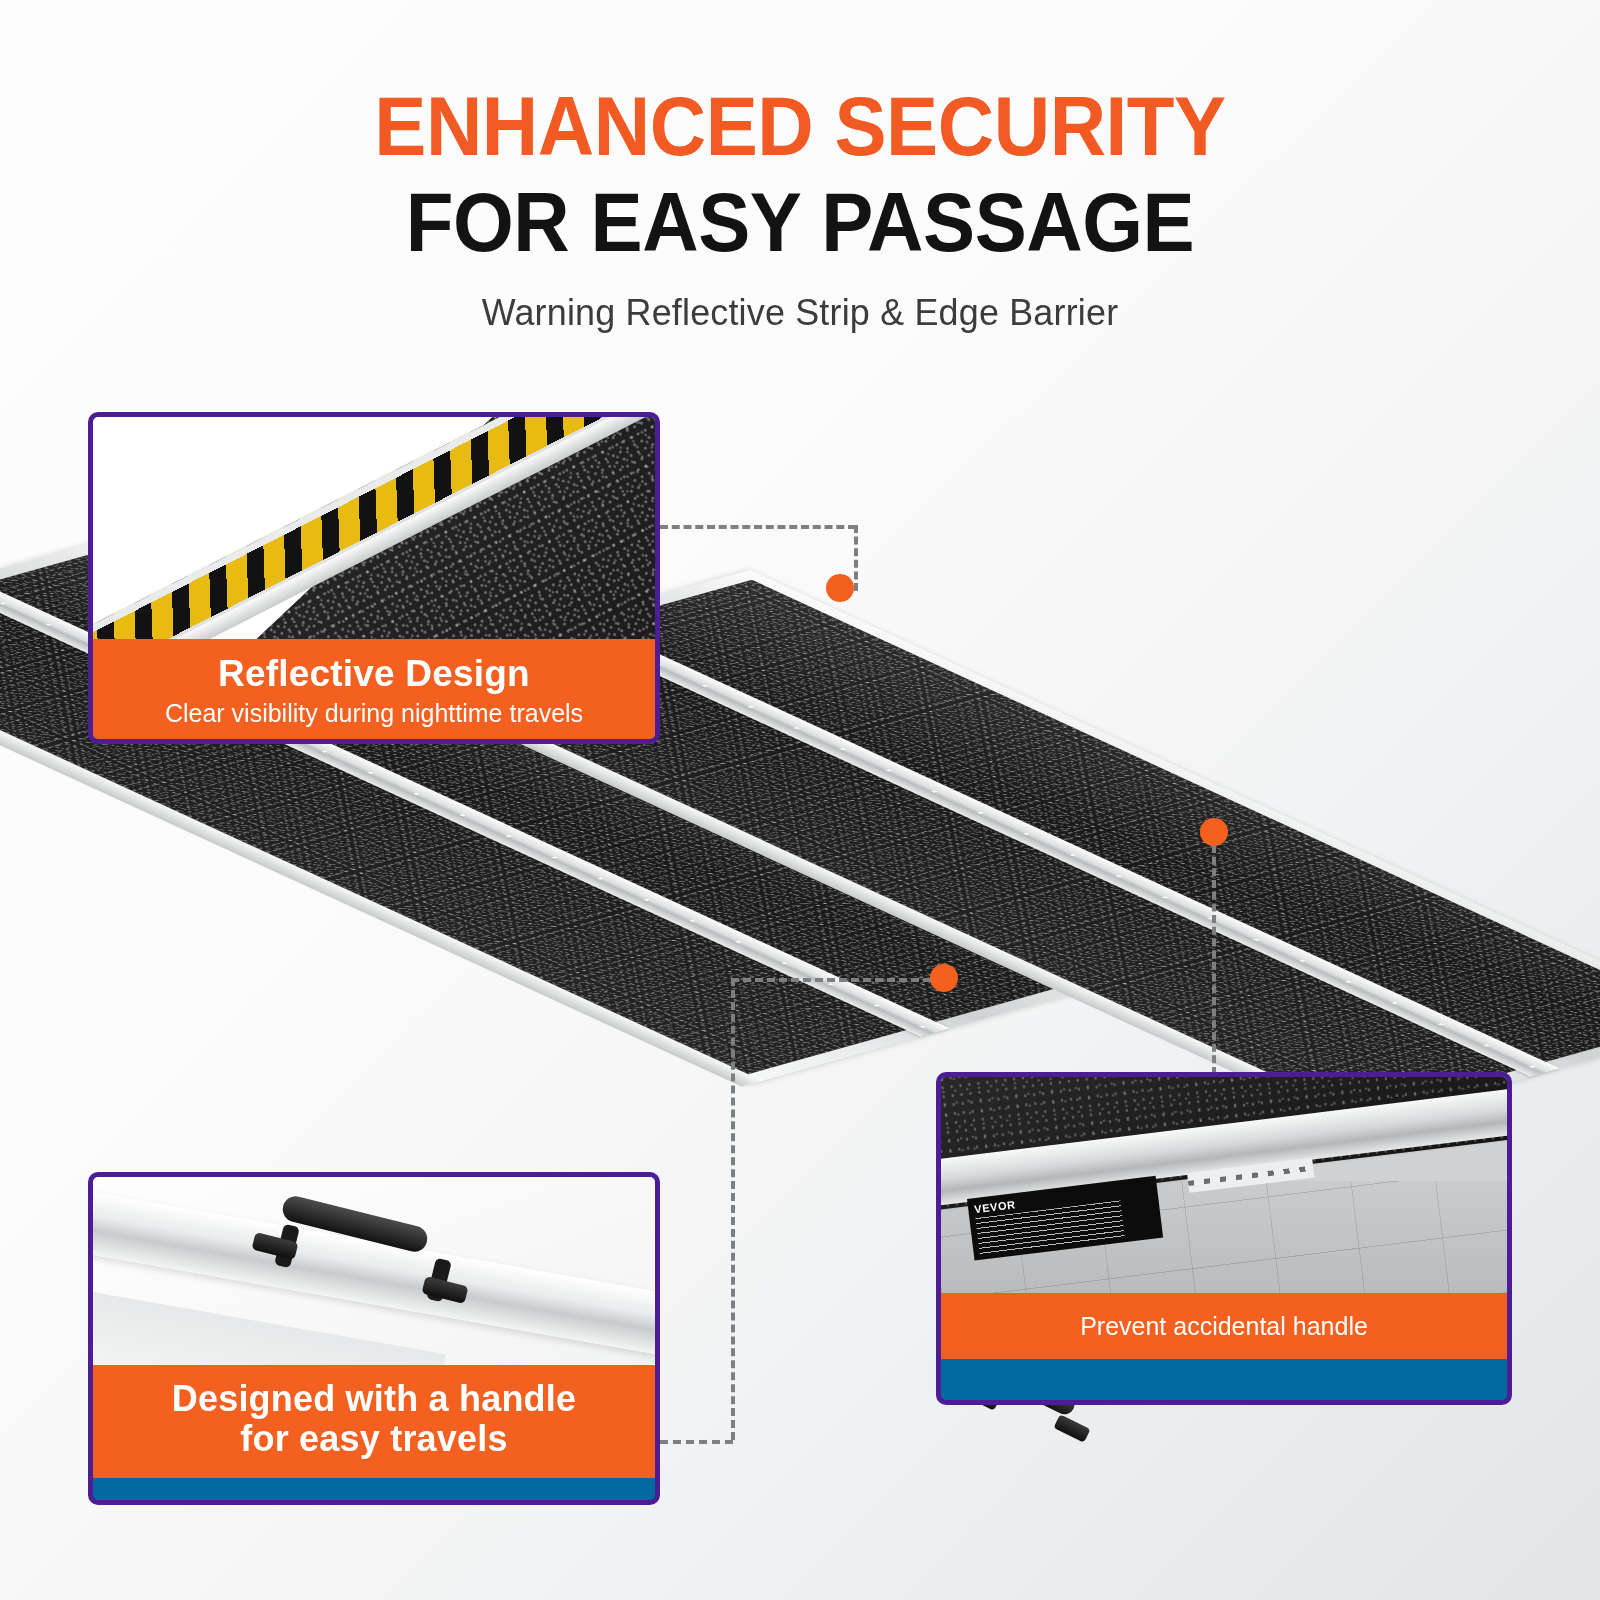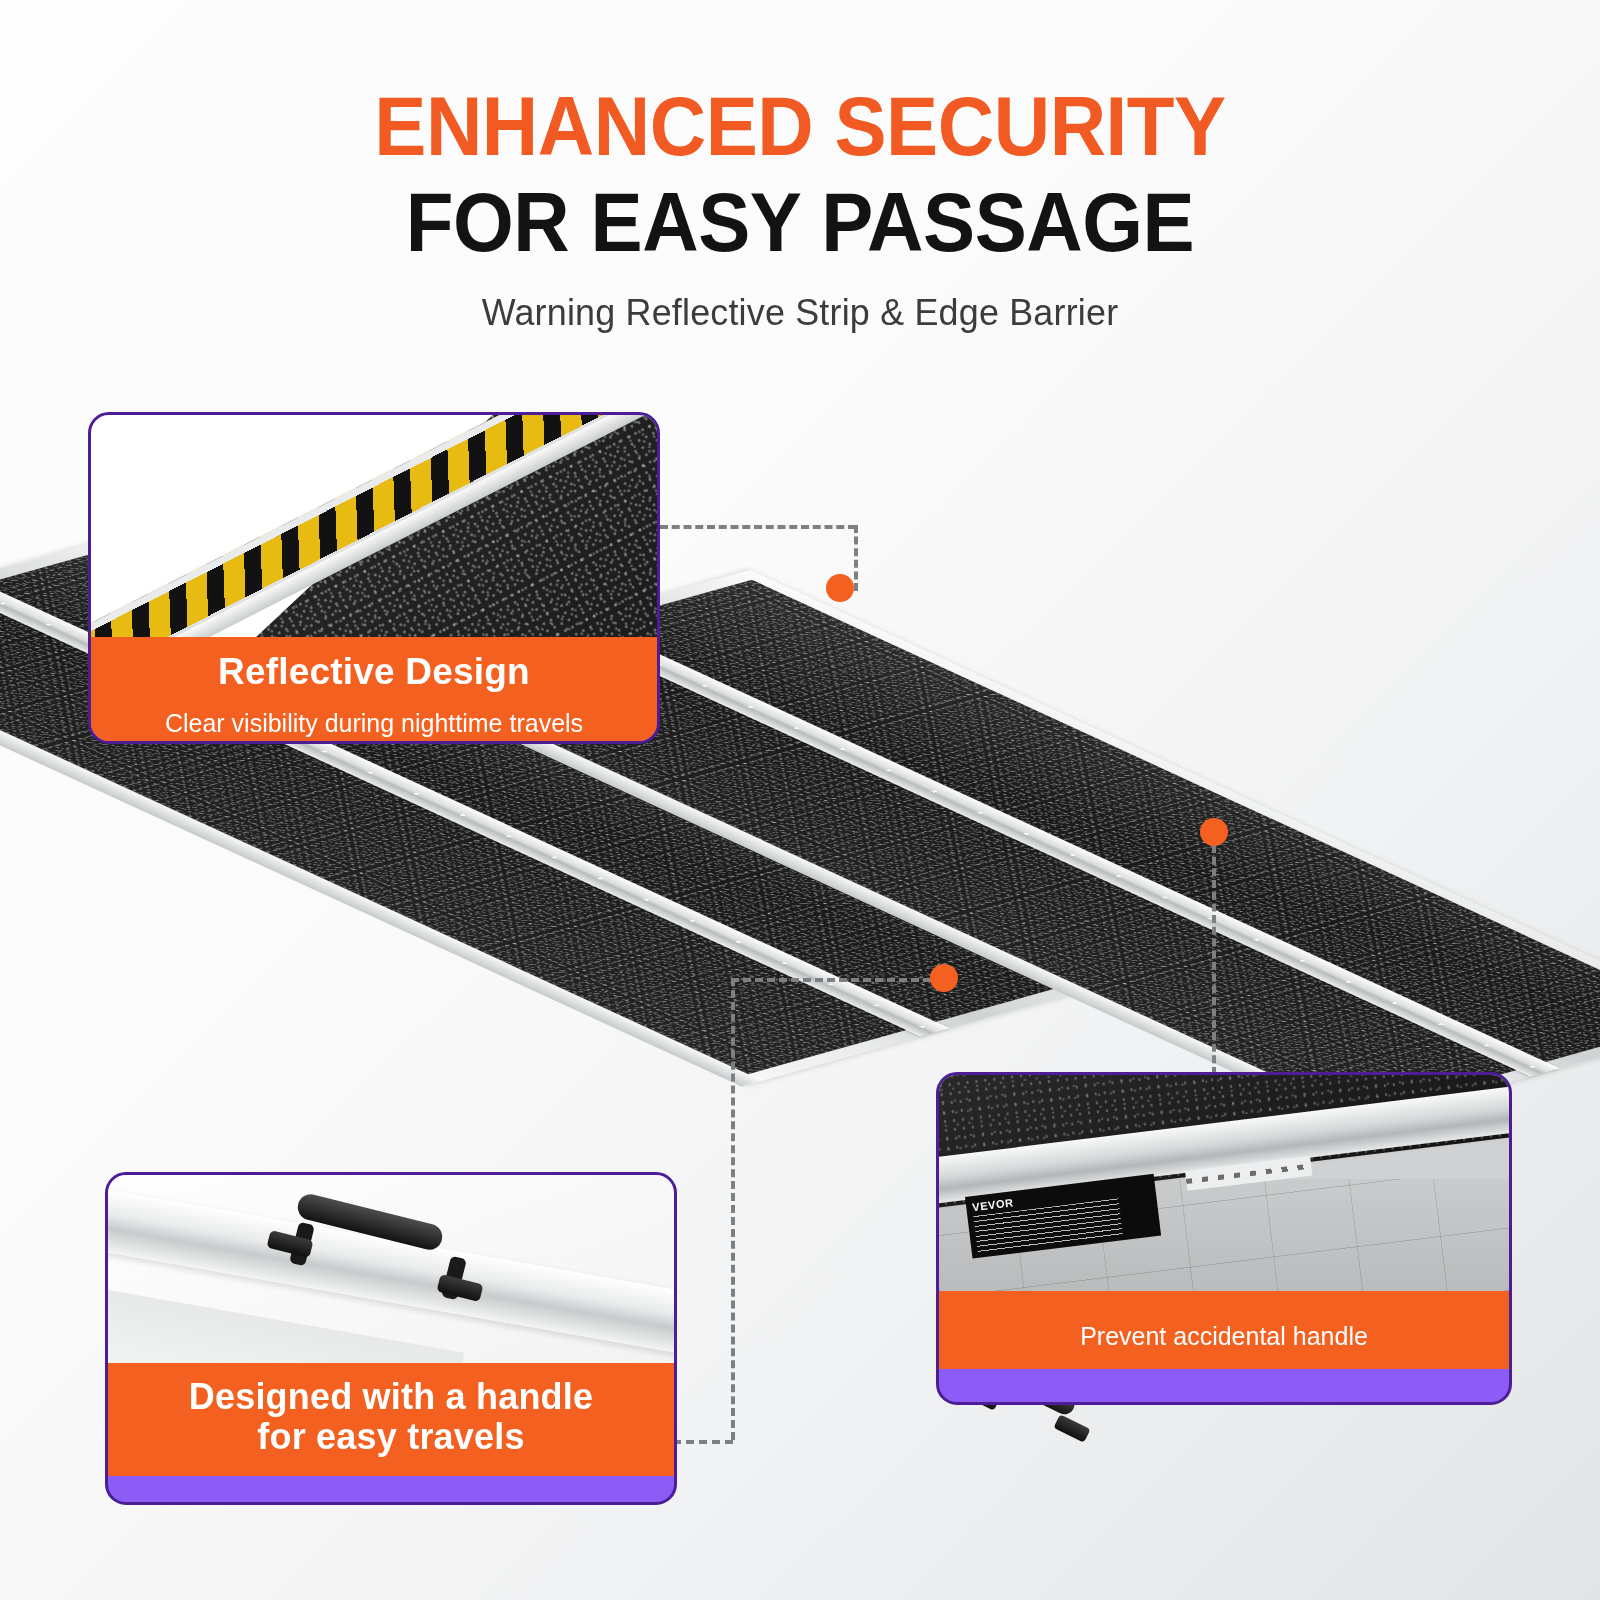--- a/index.html
+++ b/index.html
@@ -103,30 +103,30 @@
   .dot {
     position:absolute; width:28px; height:28px; border-radius:50%;
     background:#f4601f; z-index:6;
   }
   .lead { position:absolute; z-index:5; }
   .lead.h { height:0; border-top:4px dashed #7d8082; }
   .lead.v { width:0; border-left:4px dashed #7d8082; }
 
   
   .card {
-    position:absolute; border:3px solid #4c1d95; border-radius:21px;
-    overflow:hidden; background:#8b5cf6; z-index:8;
+    position:absolute; border:5px solid #4c1d95; border-radius:10px;
+    overflow:hidden; background:#0369a1; z-index:8;
   }
   .card .photo { position:relative; width:100%; overflow:hidden; }
   .card .cap {
     background:#f4601f; color:#fff; text-align:center;
     padding:14px 10px 18px;
   }
   .card .cap .t { font-size:37px; font-weight:700; line-height:1.12; letter-spacing:.2px; }
-  .card .cap .d { font-size:25px; font-weight:400; line-height:1.2; margin-top:16px; }
+  .card .cap .d { font-size:25px; font-weight:400; line-height:1.2; margin-top:4px; }
   .card.two-line .cap .t { font-size:36px; }
 
   
   #card-reflective { left:88px; top:412px; width:572px; height:332px; }
   #card-reflective .photo { height:222px; background:#fff; }
   .refl-art { position:absolute; inset:-40px; }
   .refl-art .blk {
     position:absolute; left:-20%; top:-10%; width:160%; height:160%;
     background:
       radial-gradient(circle at 20% 30%, rgba(255,255,255,.35) 0 1.2px, transparent 1.6px),
@@ -145,21 +145,21 @@
       repeating-linear-gradient(115deg,#121212 0 17px,#e8bb12 17px 38px);
     box-shadow:0 2px 5px rgba(0,0,0,.2);
   }
   .refl-art .rail {
     position:absolute; left:-10%; top:calc(30% + 54px); width:130%; height:16px;
     transform:rotate(-27deg); transform-origin:50% 50%;
     background:linear-gradient(180deg,#fafafa,#c9cccd);
   }
 
   
-  #card-handle { left:88px; top:1172px; width:572px; height:333px;margin-left:17px; }
+  #card-handle { left:88px; top:1172px; width:572px; height:333px; }
   #card-handle .photo { height:188px; background:linear-gradient(160deg,#fefefe,#f2f3f4); }
   .handle-art { position:absolute; inset:0; }
   .handle-art .beam {
     position:absolute; left:-6%; top:36%; width:118%; height:62px;
     background:linear-gradient(180deg,#ffffff,#e9ebec 38%,#c8cbcc 62%,#f3f4f4);
     transform:rotate(10deg); transform-origin:50% 50%;
     box-shadow:0 3px 7px rgba(0,0,0,.13);
   }
   .handle-art .under {
     position:absolute; left:-6%; top:58%; width:70%; height:52%;

